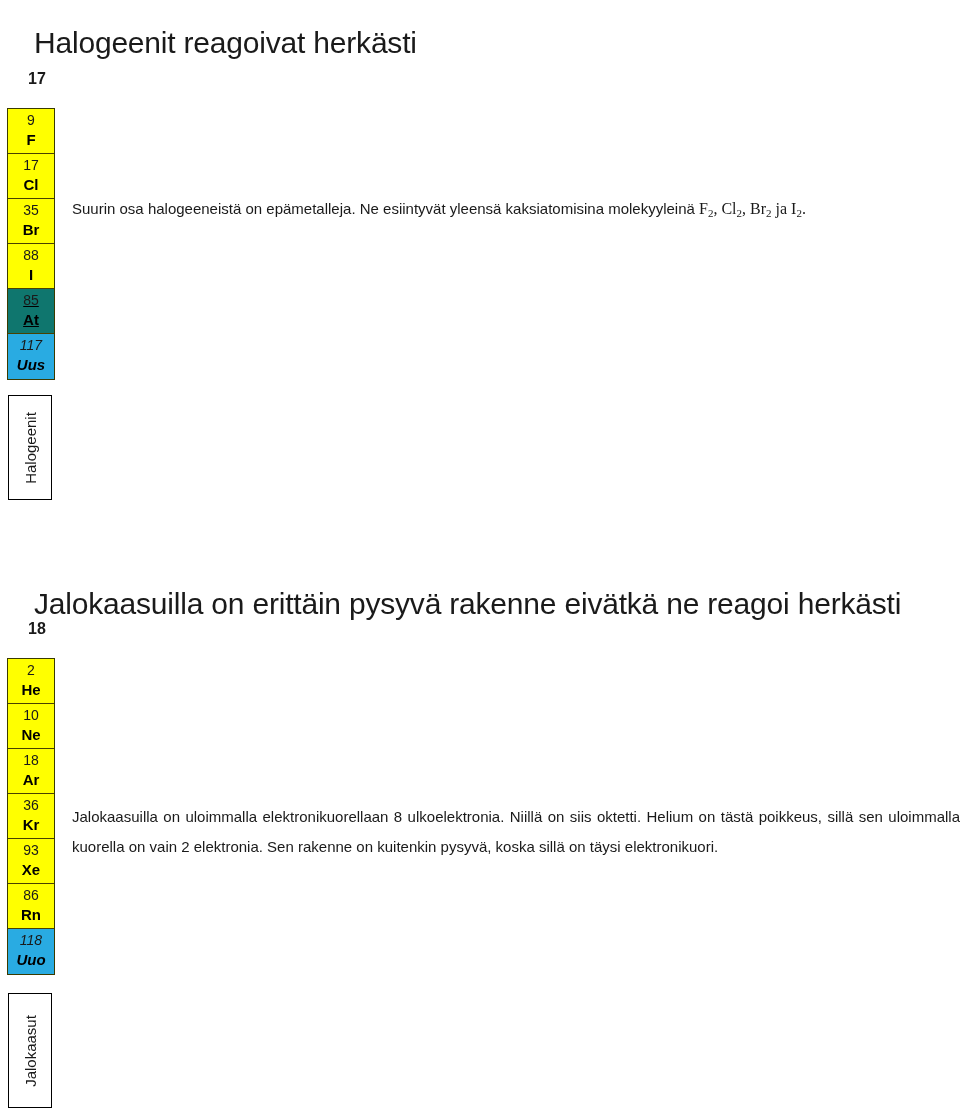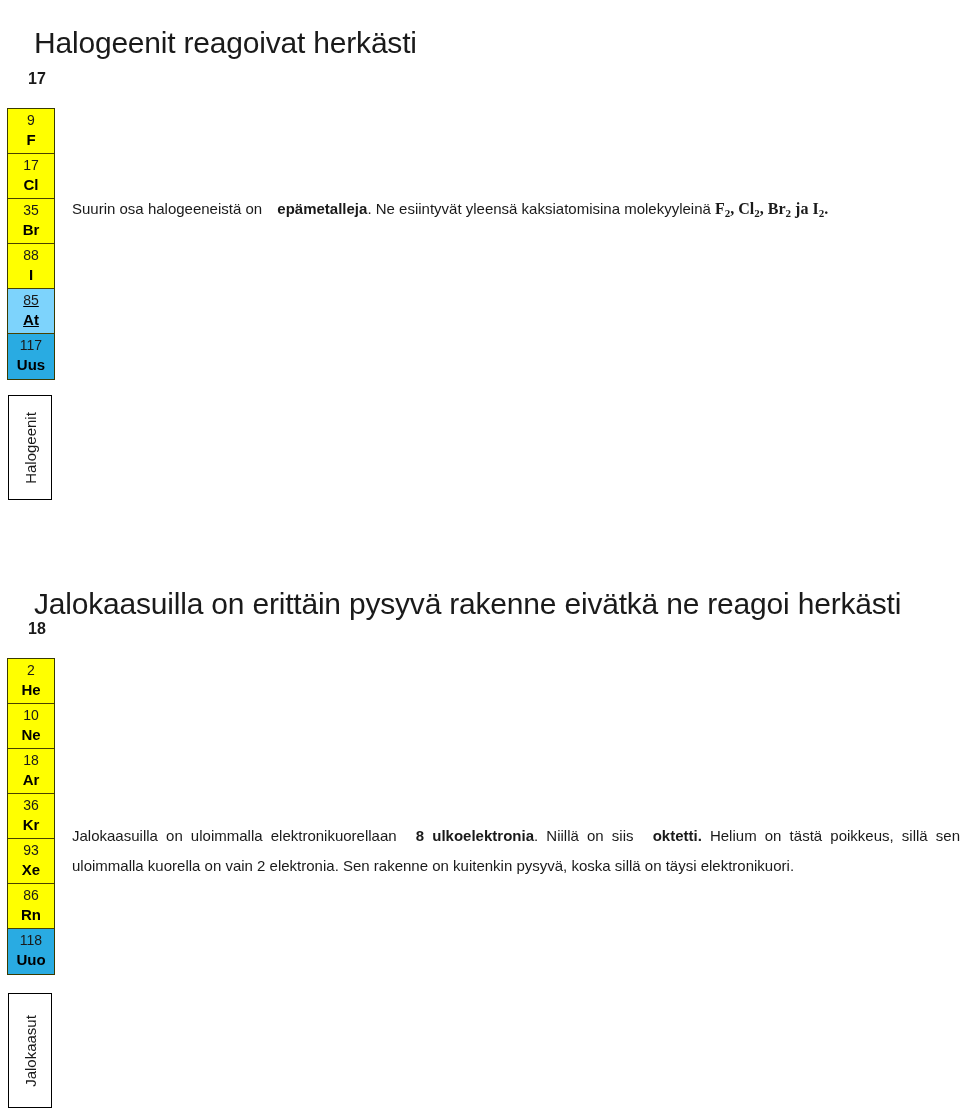--- a/index.html
+++ b/index.html
@@ -76,22 +76,22 @@
   }
   .element-cell .element-symbol {
     display: block;
     font-size: 15px;
     line-height: 20px;
     font-weight: bold;
     color: #000000;
   }
 
   .cell-yellow { background: #ffff00; }
-  .cell-gray   { background: #7dd3fc; text-decoration: underline; }
-  .cell-blue   { background: #29abe2; }
+  .cell-gray   { background: #0f766e; text-decoration: underline; }
+  .cell-blue   { background: #29abe2; font-style: italic; }
 
   
   .group-label-box {
     position: absolute;
     left: 8px;
     width: 44px;
     border: 1px solid #000000;
     background: #ffffff;
     box-sizing: border-box;
   }
@@ -119,29 +119,29 @@
     text-align: justify;
     text-justify: inter-word;
   }
   #halogen-paragraph {
     left: 72px;
     top: 182px;
     width: 888px;
   }
   #noblegas-paragraph {
     left: 72px;
-    top: 806px;
+    top: 787px;
     width: 888px;
     line-height: 2.0;
   }
-  .body-paragraph b { font-weight: bold; margin-left: 11px; }
+  .body-paragraph b { font-weight: normal; }
 
   .formula {
     font-family: "Liberation Serif", serif;
-    font-weight: bold;
+    font-weight: normal;
     font-size: 16px;
   }
   .formula sub {
     font-size: 11px;
     vertical-align: baseline;
     position: relative;
     bottom: -3px;
   }
 </style>
 </head>

